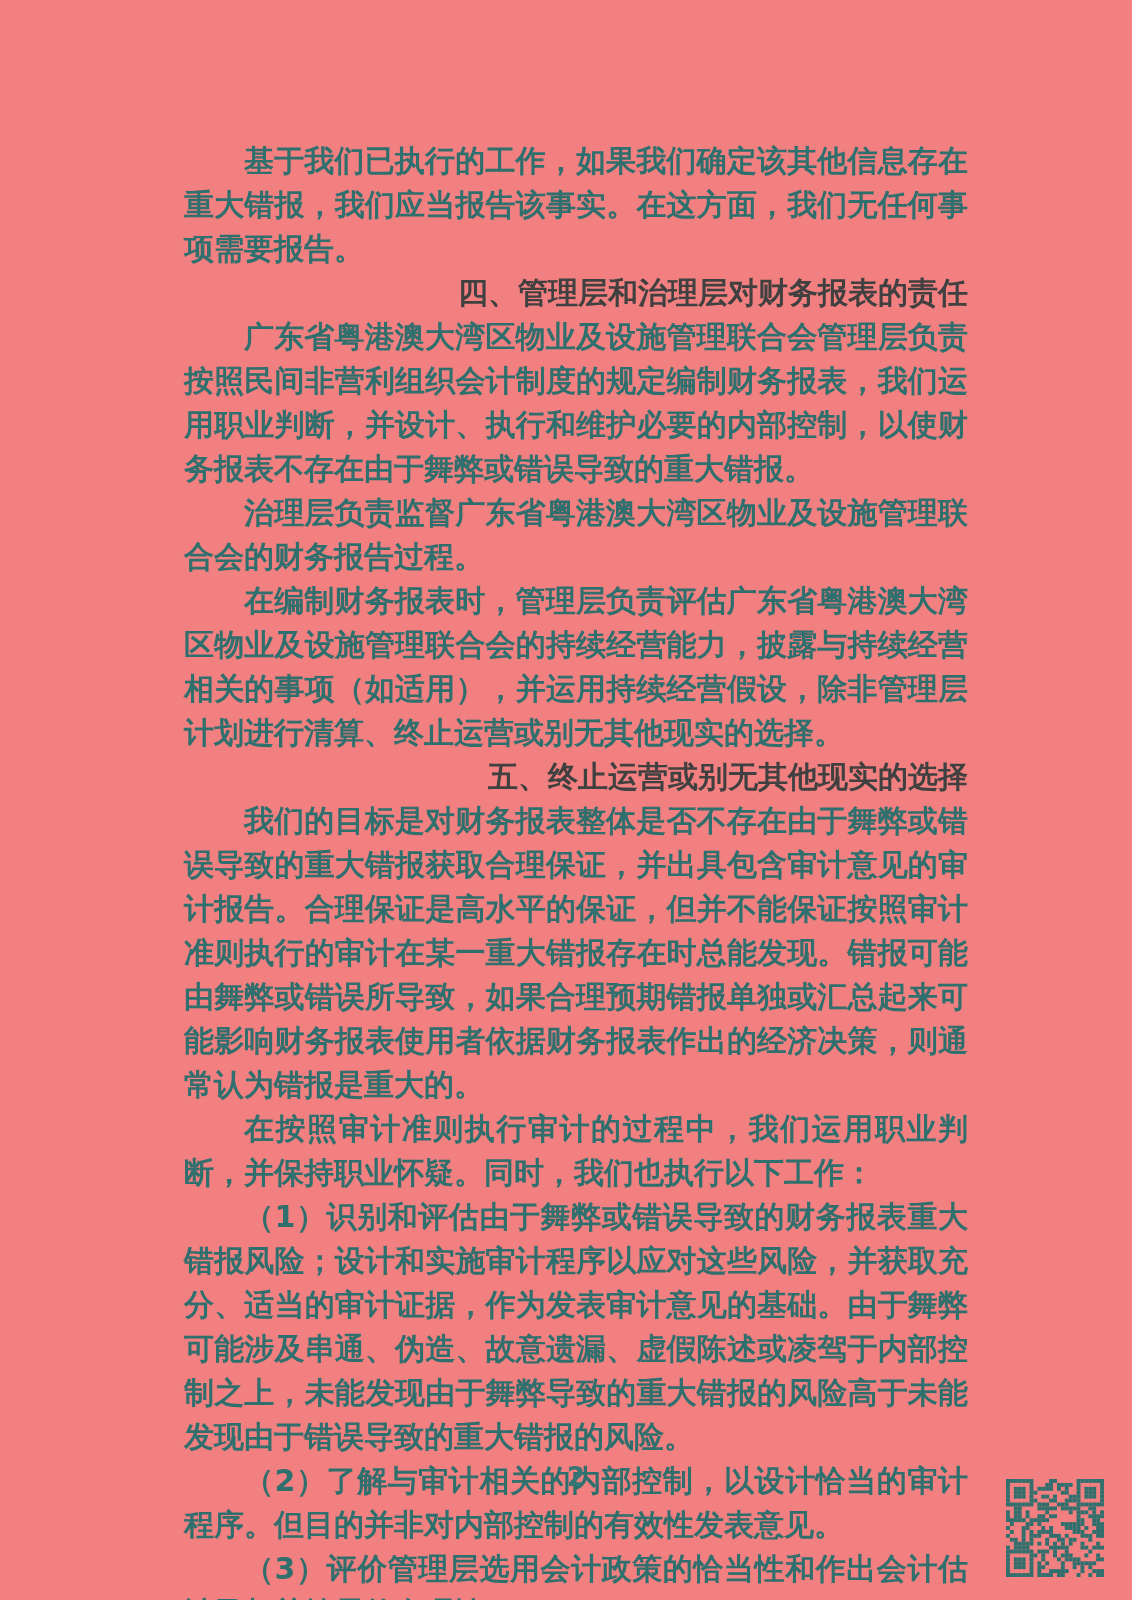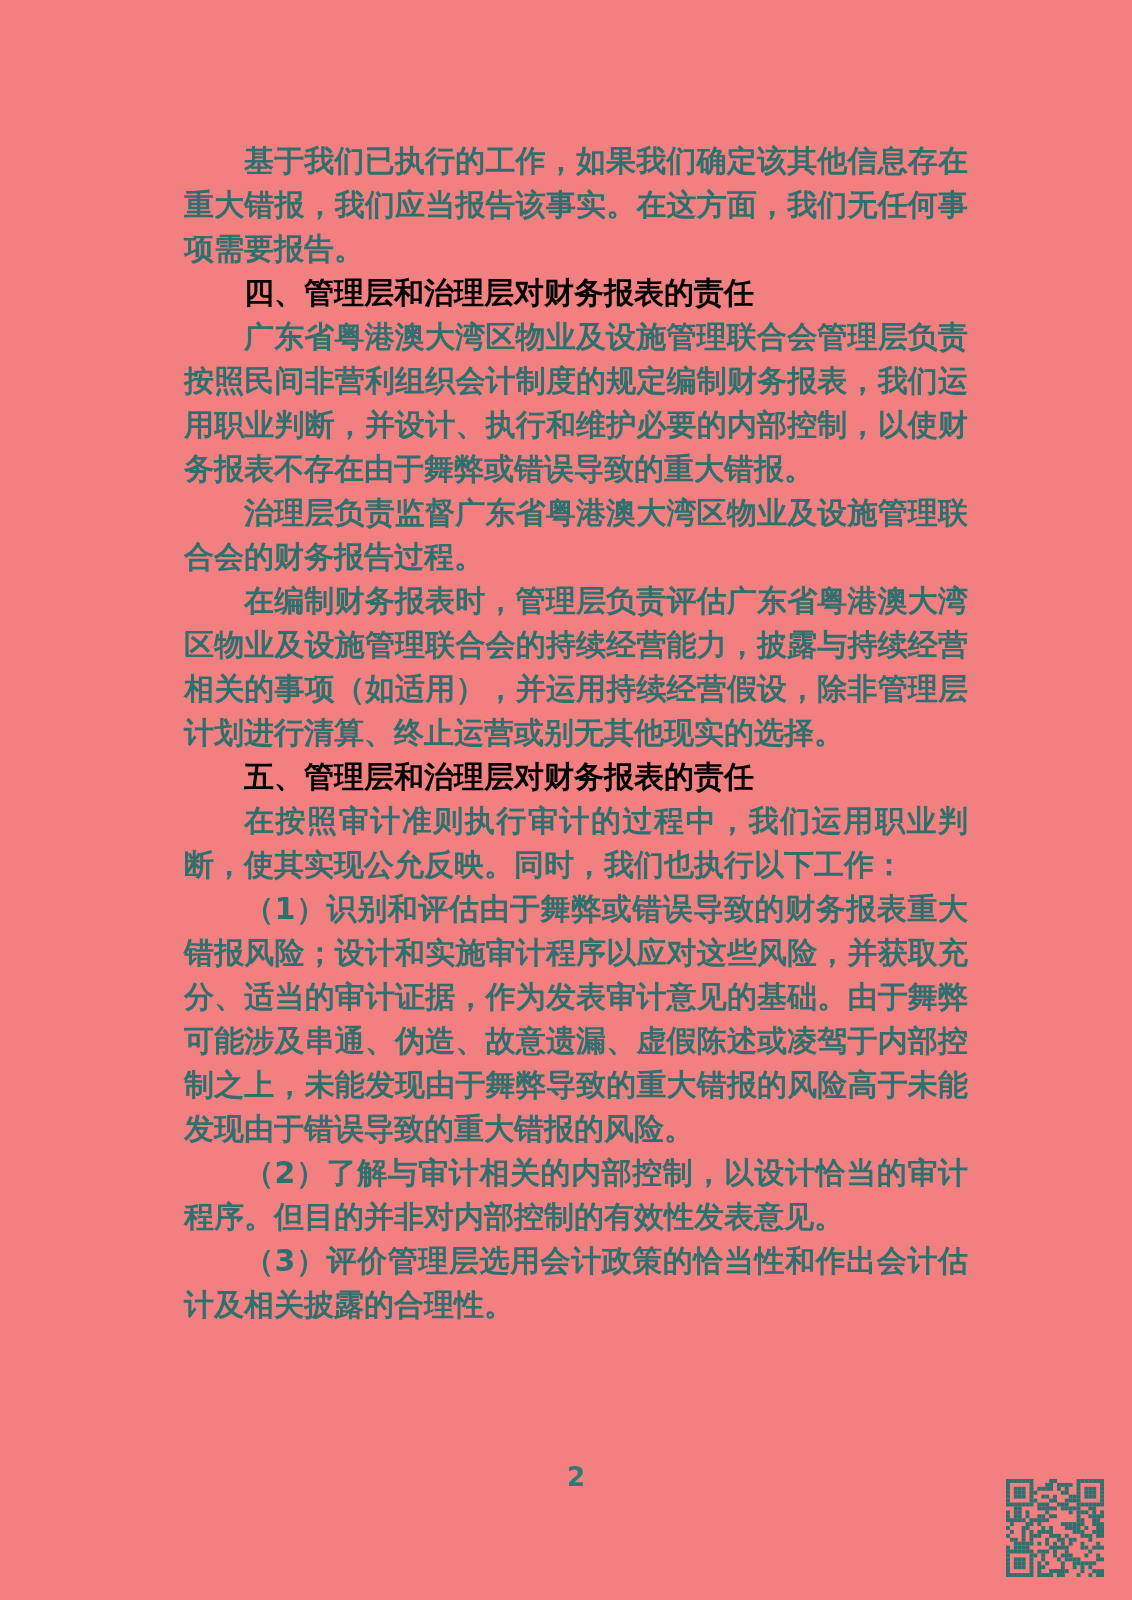--- a/index.html
+++ b/index.html
@@ -22,22 +22,22 @@
   }
   .content p,.content h2{
     margin:0;
     padding:0;
     font-size:30px;
     line-height:44px;
     text-indent:2em;
     font-weight:700;
   }
   .content h2{
-    color:#000000;
-    text-align:left;
+    color:#404040;
+    text-align:right;
   }
   .page-footer{
     position:absolute;
     left:184px;top:1462px;width:784px;
     text-align:center;
   }
   .page-number{
     color:#367776;
     font-size:26px;
     font-weight:700;
@@ -52,22 +52,23 @@
 <body>
 
 <div class="page" style="background: rgb(242, 128, 128);">
 
   <main class="content">
     <p>基于我们已执行的工作，如果我们确定该其他信息存在重大错报，我们应当报告该事实。在这方面，我们无任何事项需要报告。</p>
     <h2>四、管理层和治理层对财务报表的责任</h2>
     <p>广东省粤港澳大湾区物业及设施管理联合会管理层负责按照民间非营利组织会计制度的规定编制财务报表，我们运用职业判断，并设计、执行和维护必要的内部控制，以使财务报表不存在由于舞弊或错误导致的重大错报。</p>
     <p>治理层负责监督广东省粤港澳大湾区物业及设施管理联合会的财务报告过程。</p>
     <p>在编制财务报表时，管理层负责评估广东省粤港澳大湾区物业及设施管理联合会的持续经营能力，披露与持续经营相关的事项（如适用），并运用持续经营假设，除非管理层计划进行清算、终止运营或别无其他现实的选择。</p>
-    <h2>五、管理层和治理层对财务报表的责任</h2>
-    <p>在按照审计准则执行审计的过程中，我们运用职业判断，使其实现公允反映。同时，我们也执行以下工作：</p>
+    <h2>五、终止运营或别无其他现实的选择</h2>
+    <p>我们的目标是对财务报表整体是否不存在由于舞弊或错误导致的重大错报获取合理保证，并出具包含审计意见的审计报告。合理保证是高水平的保证，但并不能保证按照审计准则执行的审计在某一重大错报存在时总能发现。错报可能由舞弊或错误所导致，如果合理预期错报单独或汇总起来可能影响财务报表使用者依据财务报表作出的经济决策，则通常认为错报是重大的。</p>
+    <p>在按照审计准则执行审计的过程中，我们运用职业判断，并保持职业怀疑。同时，我们也执行以下工作：</p>
     <p>（1）识别和评估由于舞弊或错误导致的财务报表重大错报风险；设计和实施审计程序以应对这些风险，并获取充分、适当的审计证据，作为发表审计意见的基础。由于舞弊可能涉及串通、伪造、故意遗漏、虚假陈述或凌驾于内部控制之上，未能发现由于舞弊导致的重大错报的风险高于未能发现由于错误导致的重大错报的风险。</p>
     <p>（2）了解与审计相关的内部控制，以设计恰当的审计程序。但目的并非对内部控制的有效性发表意见。</p>
     <p>（3）评价管理层选用会计政策的恰当性和作出会计估计及相关披露的合理性。</p>
 
   </main>
 
   <div class="page-footer">
     <span class="page-number">2</span>
   </div>
 

